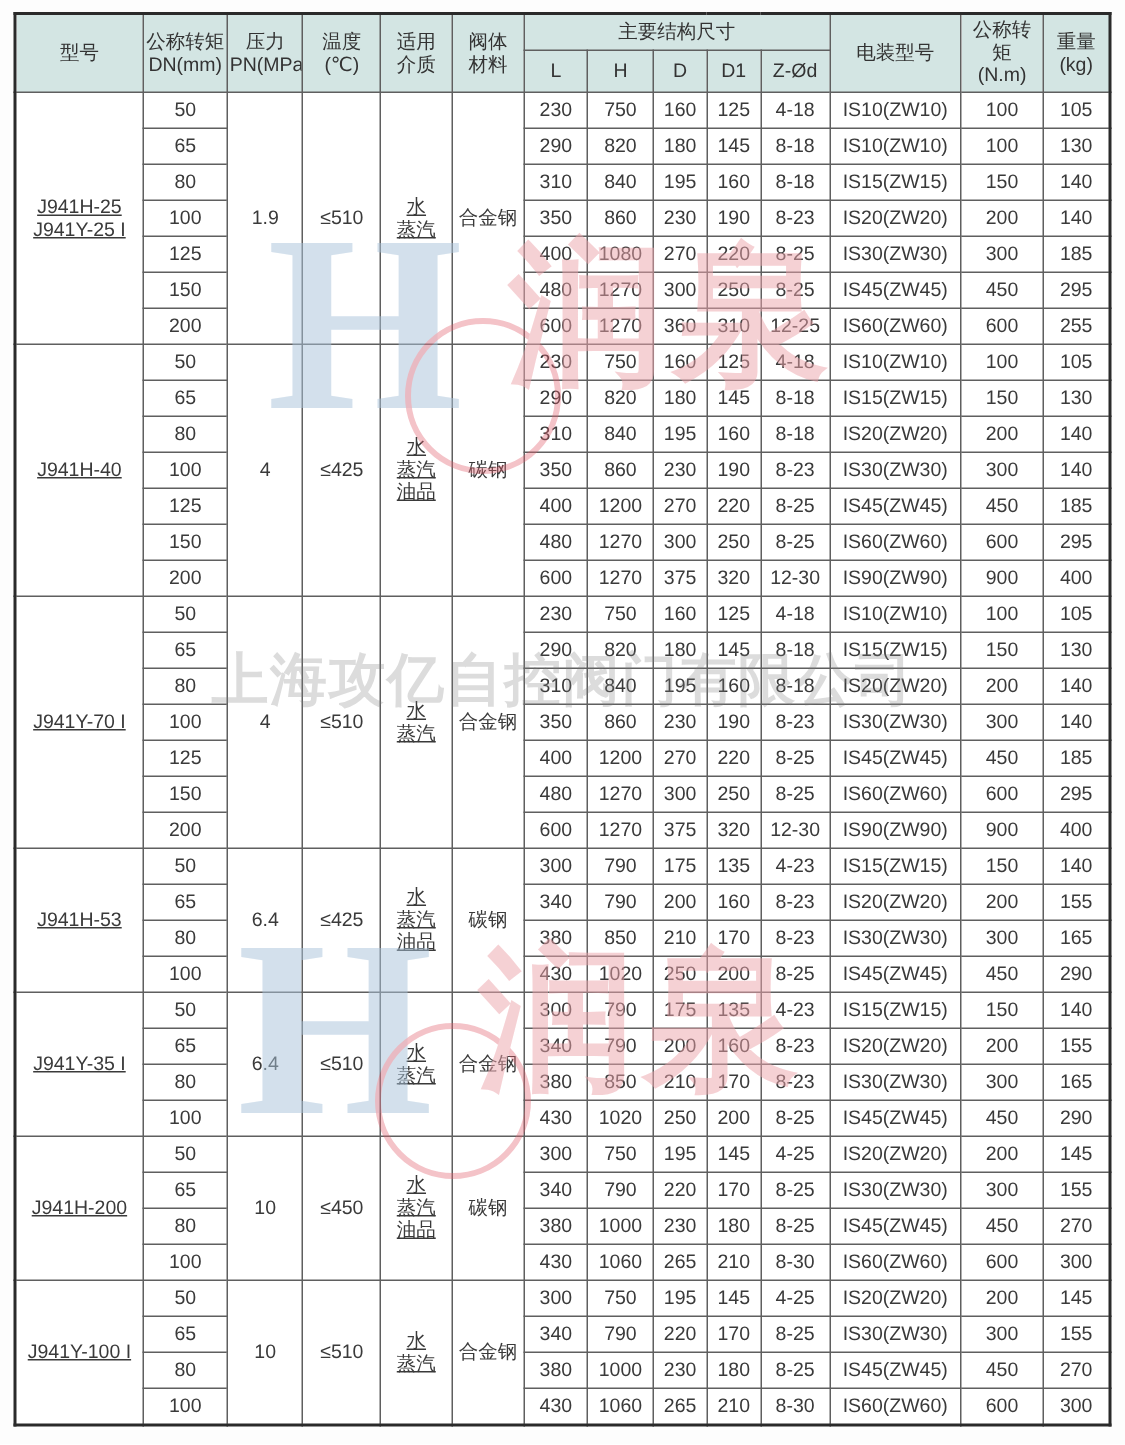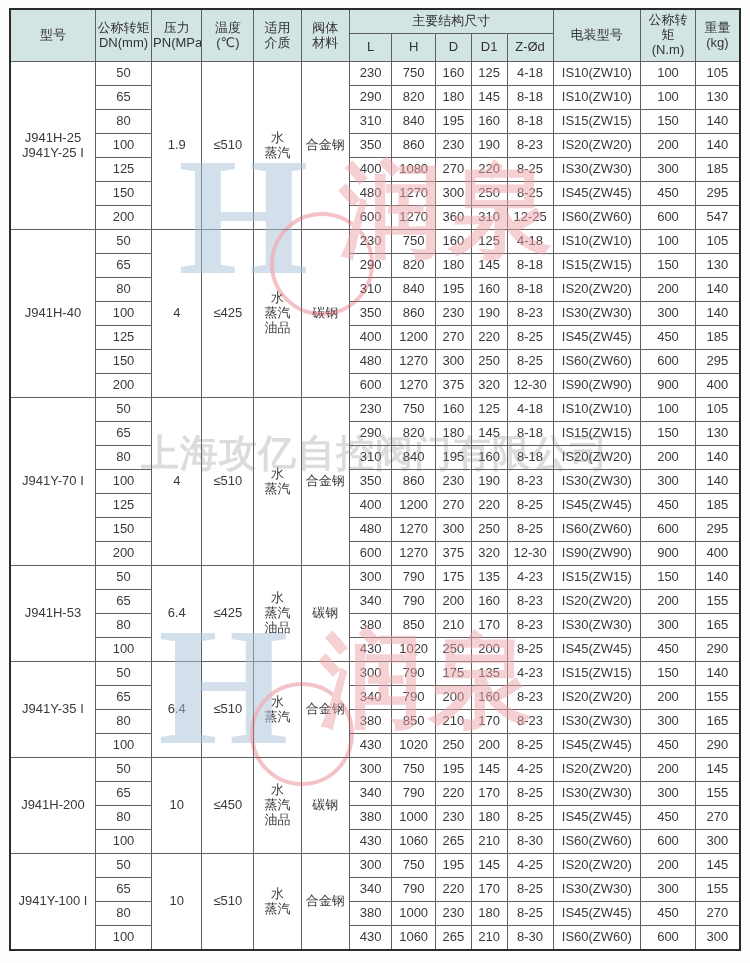--- a/index.html
+++ b/index.html
@@ -17,21 +17,21 @@
     color:#3a3a3a;font-size:13px;line-height:1.15;
     padding:0 1px;overflow:hidden;
   }
   .spec-table thead th{
     background:#d3e5e3;font-weight:normal;color:#333;
     white-space:pre-line;
   }
   .spec-table thead tr.group-row th{height:23px;}
   .spec-table thead tr.sub-row th{height:27px;}
   .spec-table tbody td{height:23px;background:transparent;}
-  td.model-cell,td.medium-cell{white-space:pre-line;}
+  td.model-cell,td.medium-cell{white-space:pre-line;text-decoration:underline;}
 
   
   .wm{position:absolute;pointer-events:none;user-select:none;}
   .logo-mark{width:400px;height:170px;opacity:0.5;}
   .logo-h{
     position:absolute;left:0;top:-18px;
     font-family:"Liberation Serif","DejaVu Serif",serif;
     font-size:168px;font-weight:bold;color:#a9c3da;line-height:1;
   }
   .logo-circle{
@@ -177,21 +177,21 @@
         </tr>
         <tr>
           <td>200</td>
           <td>600</td>
           <td>1270</td>
           <td>360</td>
           <td>310</td>
           <td>12-25</td>
           <td>IS60(ZW60)</td>
           <td>600</td>
-          <td>547</td>
+          <td>255</td>
         </tr>
         <tr>
           <td class="model-cell" rowspan="7">J941H-40</td>
           <td>50</td>
           <td rowspan="7">4</td>
           <td rowspan="7">≤425</td>
           <td class="medium-cell" rowspan="7">水
 蒸汽
 油品</td>
           <td rowspan="7">碳钢</td>

